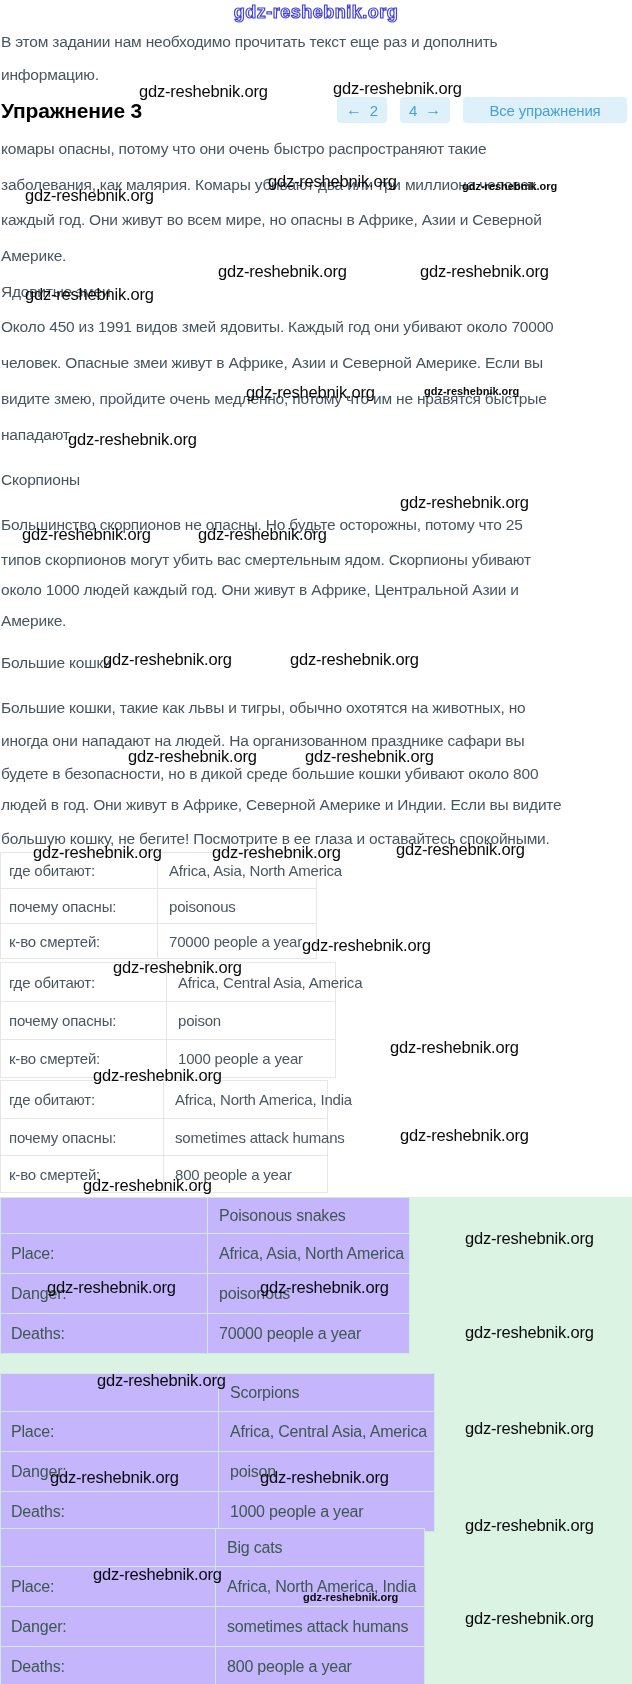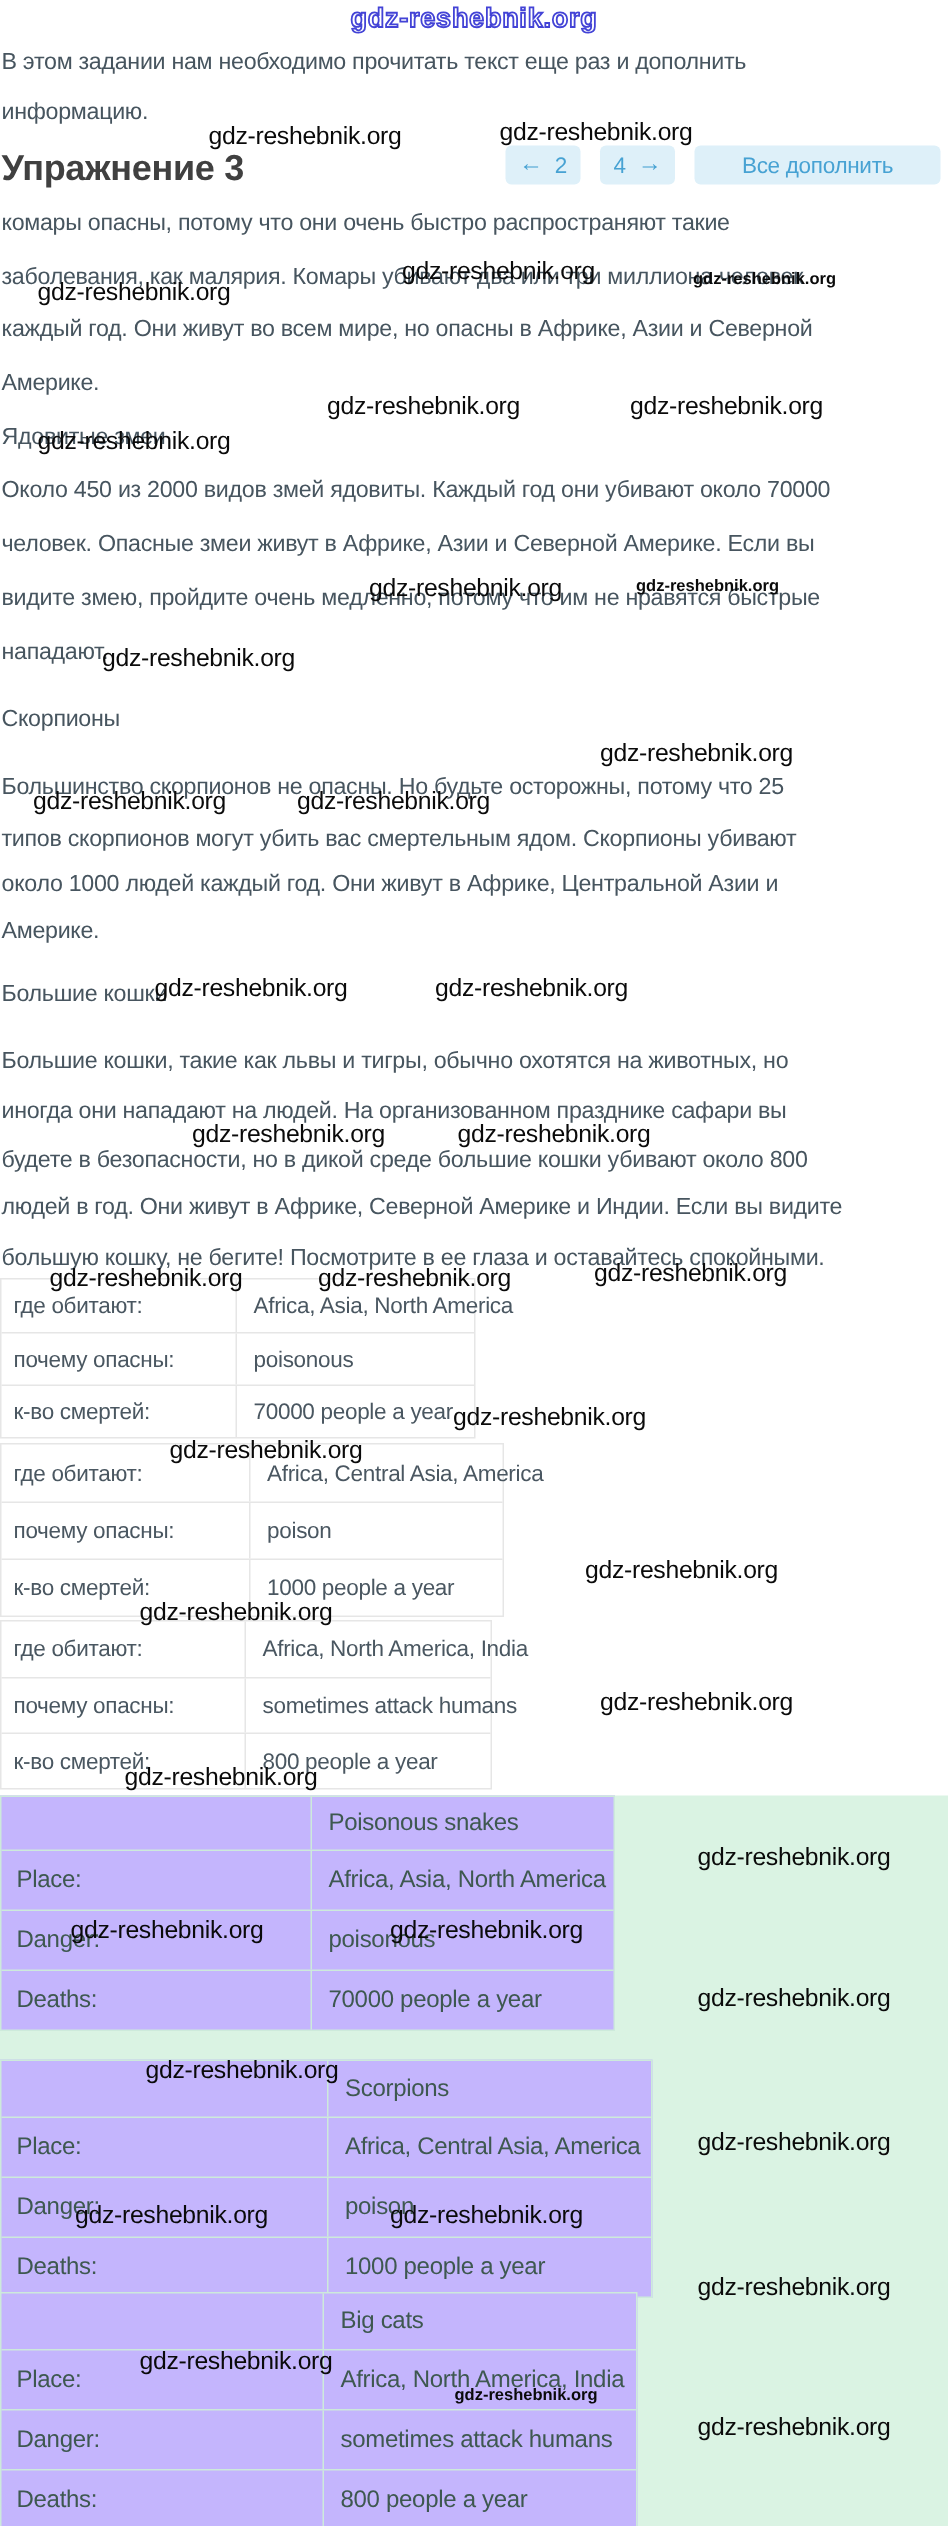--- a/index.html
+++ b/index.html
@@ -7,21 +7,21 @@
   .page {
     position:relative; width:632px; height:1684px; overflow:hidden;
     background:#ffffff; font-family:"Liberation Sans", sans-serif;
   }
   .green-band { position:absolute; left:0; top:1197px; width:632px; height:487px; background:#daf3e3; }
 
   .line {
     position:absolute; left:1px; font-size:15.5px; letter-spacing:-0.2px;
     color:#47555f; white-space:nowrap;
   }
-  .ex-title { position:absolute; left:1px; top:99px; font-size:24px; font-weight:bold; color:#404040; letter-spacing:-0.2px; }
+  .ex-title { position:absolute; left:1px; top:99px; font-size:21px; font-weight:bold; color:#000000; letter-spacing:-0.2px; }
 
   .navbtn {
     position:absolute; top:97px; height:26px; background:#def0f9; border-radius:4px;
     display:flex; align-items:center; justify-content:center; gap:8px;
     color:#47a2d3; font-size:15px; letter-spacing:-0.2px; cursor:pointer; white-space:nowrap;
   }
   .navbtn .arr { font-size:16px; }
 
   .wm {
     position:absolute; font-size:16.5px; color:#0a0a0a; white-space:nowrap; letter-spacing:-0.2px;
@@ -62,30 +62,30 @@
   <div class="ex-title">Упражнение 3</div>
   <div class="navbtn" style="left:337px;width:50px">
     <span class="arr">←</span>
     <span>2</span>
   </div>
   <div class="navbtn" style="left:400px;width:50px">
     <span>4</span>
     <span class="arr">→</span>
   </div>
   <div class="navbtn" style="left:463px;width:164px">
-    <span>Все дополнить</span>
+    <span>Все упражнения</span>
   </div>
 
   <div class="line" style="top:140px">комары опасны, потому что они очень быстро распространяют такие</div>
   <div class="line" style="top:211px">каждый год. Они живут во всем мире, но опасны в Африке, Азии и Северной</div>
   <div class="line" style="top:176px">заболевания, как малярия. Комары убивают два или три миллиона человек</div>
   <div class="line" style="top:247px">Америке.</div>
 
   <div class="line" style="top:283px">Ядовитые змеи</div>
-  <div class="line" style="top:318px">Около 450 из 2000 видов змей ядовиты. Каждый год они убивают около 70000</div>
+  <div class="line" style="top:318px">Около 450 из 1991 видов змей ядовиты. Каждый год они убивают около 70000</div>
   <div class="line" style="top:354px">человек. Опасные змеи живут в Африке, Азии и Северной Америке. Если вы</div>
   <div class="line" style="top:390px">видите змею, пройдите очень медленно, потому что им не нравятся быстрые</div>
   <div class="line" style="top:426px">нападают.</div>
 
   <div class="line" style="top:471px">Скорпионы</div>
   <div class="line" style="top:516px">Большинство скорпионов не опасны. Но будьте осторожны, потому что 25</div>
   <div class="line" style="top:551px">типов скорпионов могут убить вас смертельным ядом. Скорпионы убивают</div>
   <div class="line" style="top:581px">около 1000 людей каждый год. Они живут в Африке, Центральной Азии и</div>
   <div class="line" style="top:612px">Америке.</div>
 

